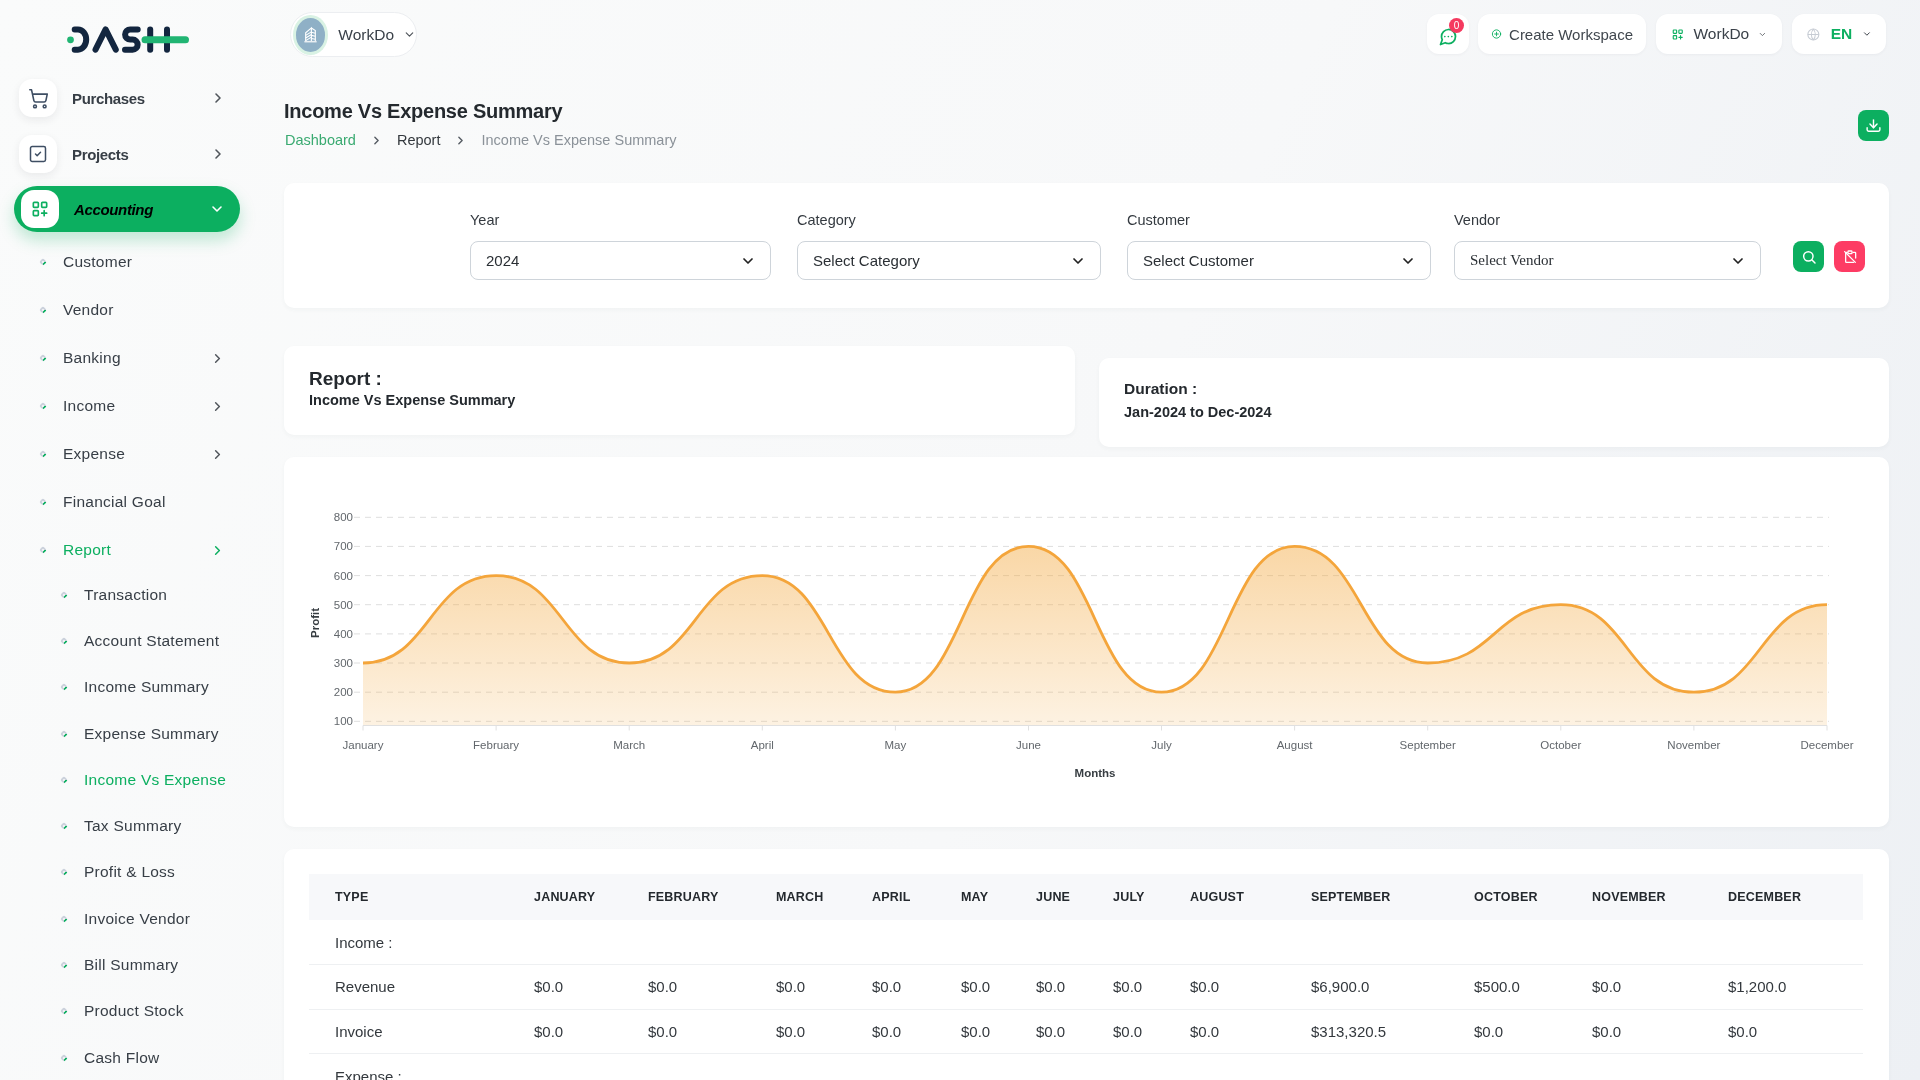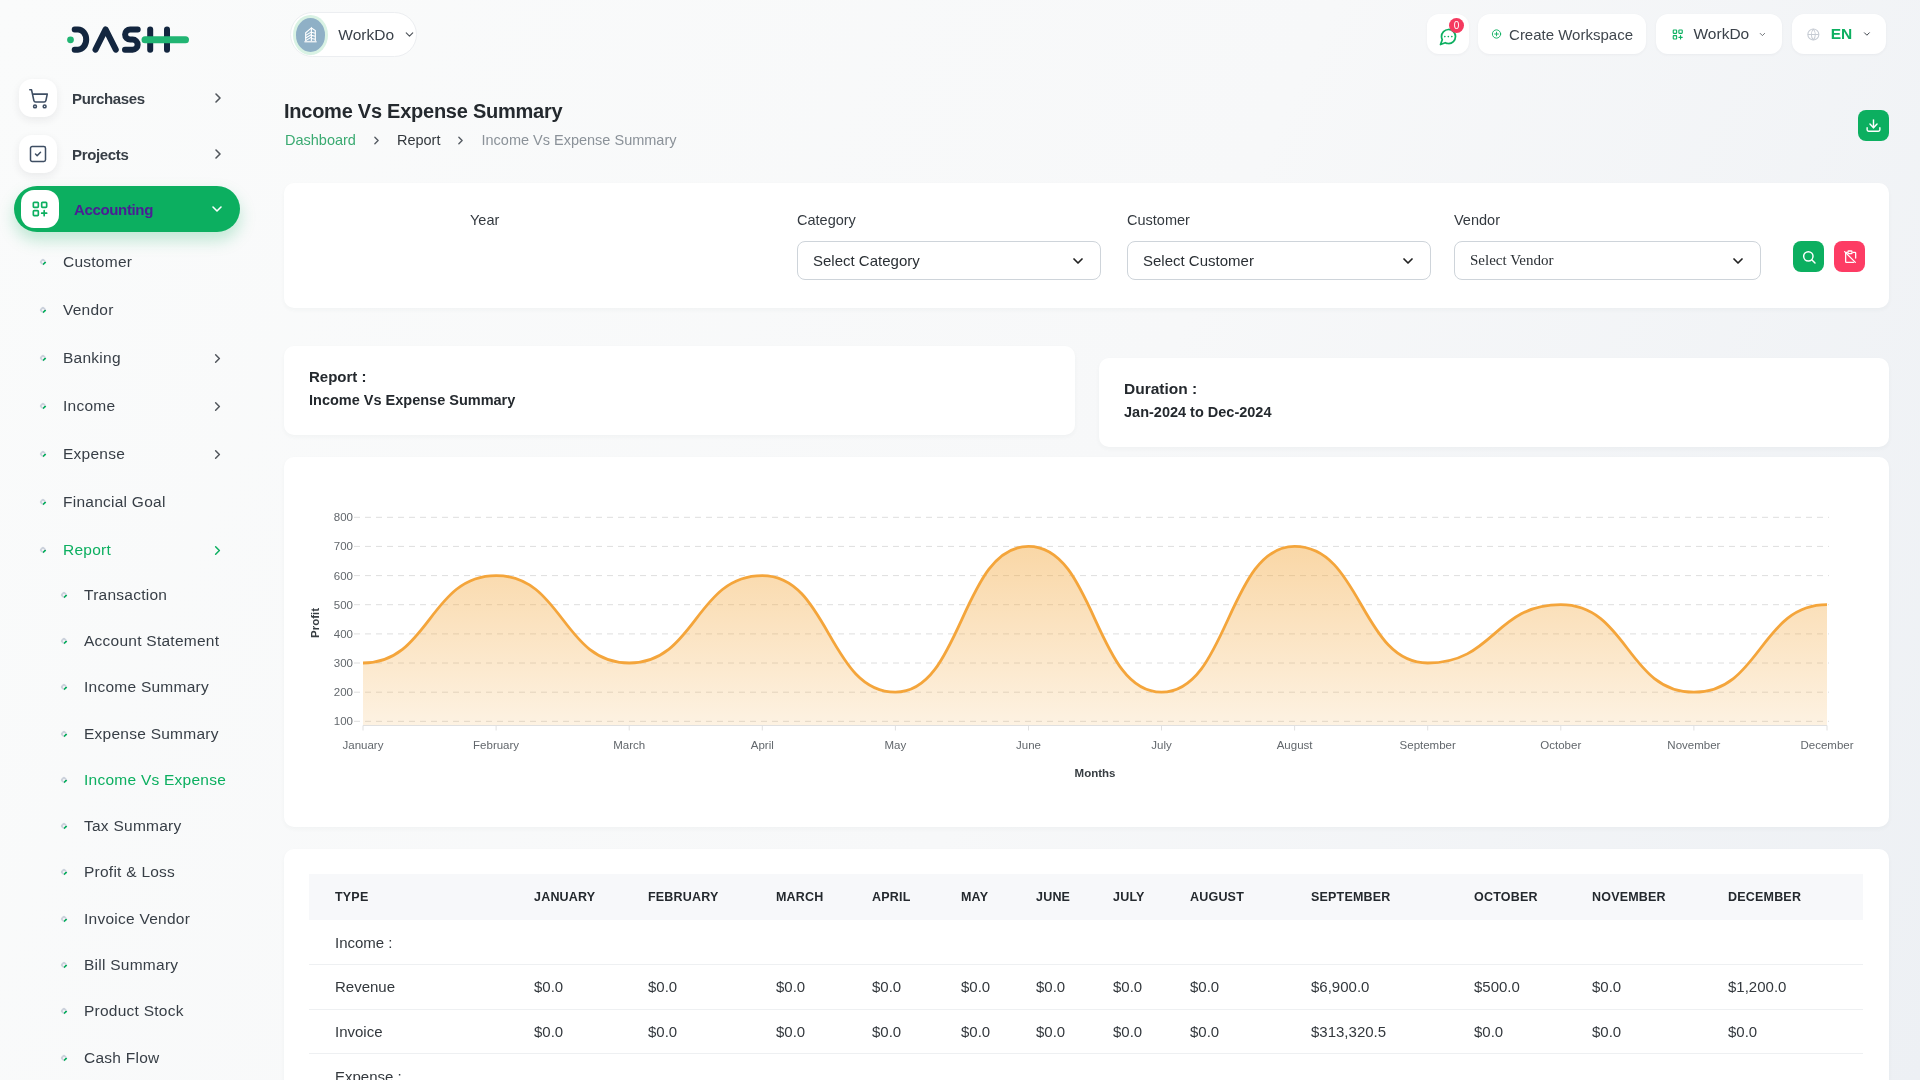--- a/index.html
+++ b/index.html
@@ -8,21 +8,21 @@
 body { font-family:"Liberation Sans", sans-serif; background:linear-gradient(115deg,#fafbfb 0%,#f7f8f9 55%,#edf0f4 100%); color:#343a40; position:relative; }
 
 .sidebar { position:absolute; left:0; top:0; width:260px; height:1080px; }
 .logo { position:absolute; left:64px; top:23px; }
 .mi { position:absolute; left:14px; width:226px; height:46px; display:flex; align-items:center; }
 .mi .ibox { width:38px; height:38px; border-radius:13px; background:#fff; box-shadow:0 3px 8px rgba(32,40,56,.08); display:flex; align-items:center; justify-content:center; margin-left:5px; }
 .mi .lbl { margin-left:15px; font-size:15px; font-weight:700; color:#373e46; letter-spacing:-0.35px; }
 .mi .chev { position:absolute; right:14px; color:#51565c; }
 .mi.active { background:#0CAF60; border-radius:24px; box-shadow:0 8px 16px rgba(12,175,96,.25); }
 .mi.active .ibox { margin-left:7px; box-shadow:none; }
-.mi.active .lbl { color:#4c1d95; }
+.mi.active .lbl { color:#000000;font-style:italic; }
 .mi.active .chev { color:#fff; right:15px; }
 .smi { position:absolute; display:flex; align-items:center; height:24px; }
 .smi .dot { width:6px; height:6px; border:2.4px solid #ccd2dc; border-bottom-color:#0CAF60; border-radius:50%; transform:rotate(-45deg); flex:0 0 auto; }
 .smi .slbl { margin-left:17px; font-size:15.5px; color:#373e46; letter-spacing:0.25px; }
 .smi.green .slbl { color:#0CAF60; }
 .smi .chev { position:absolute; left:170px; color:#51565c; }
 .smi.green .chev { color:#0CAF60; }
 
 .hbtn { position:absolute; top:14px; height:40px; background:#fff; border-radius:12px; box-shadow:0 1px 3px rgba(56,65,74,.05); display:flex; align-items:center; }
 .wspill { position:absolute; left:290px; top:12px; width:127px; height:45px; background:#fff; border:1px solid #eceef1; border-radius:23px; display:flex; align-items:center; }
@@ -269,20 +269,26 @@
 <div class="dlbtn">
   <svg width="17" height="17" viewBox="0 0 24 24" fill="none" stroke="#fff" stroke-width="2" stroke-linecap="round" stroke-linejoin="round">
       <path d="M21 15v3a2 2 0 0 1-2 2H5a2 2 0 0 1-2-2v-3"></path>
       <polyline points="7 10 12 15 17 10"></polyline>
       <line x1="12" y1="15" x2="12" y2="4"></line>
     </svg>
 </div>
 
 <div class="card" style="left:284px; top:183px; width:1605px; height:125px;">
   <div class="flabel" style="left:186px;">Year</div>
+  <div class="fsel" style="left:186px; width:301px;">
+      <span>2024</span>
+    <svg width="16" height="16" viewBox="0 0 24 24" fill="none" stroke="#222" stroke-width="2.6" stroke-linecap="round" stroke-linejoin="round">
+        <polyline points="6 9 12 15 18 9"></polyline>
+      </svg>
+  </div>
   <div class="flabel" style="left:513px;">Category</div>
   <div class="fsel" style="left:513px; width:304px;">
       <span>Select Category</span>
     <svg width="16" height="16" viewBox="0 0 24 24" fill="none" stroke="#222" stroke-width="2.6" stroke-linecap="round" stroke-linejoin="round">
         <polyline points="6 9 12 15 18 9"></polyline>
       </svg>
   </div>
   <div class="flabel" style="left:843px;">Customer</div>
   <div class="fsel" style="left:843px; width:304px;">
       <span>Select Customer</span>
@@ -307,21 +313,21 @@
     <svg width="16" height="16" viewBox="0 0 24 24" fill="none" stroke="#fff" stroke-width="1.9" stroke-linecap="round" stroke-linejoin="round">
         <path d="M20.5 13.5V6a1 1 0 0 0-1-1h-3"></path>
         <path d="M8 5H6.5a1 1 0 0 0-1 1v13a1 1 0 0 0 1 1h11"></path>
         <rect x="9" y="3" width="6" height="4" rx="1"></rect>
         <line x1="4" y1="4" x2="20" y2="20"></line>
       </svg>
   </div>
 </div>
 
 <div class="card" style="left:284px; top:346px; width:791px; height:89px;">
-  <div style="position:absolute; left:25px; top:22px; font-size:15px; font-weight:700; color:#24292e;">Report :</div>
+  <div style="position:absolute; left:25px; top:22px; font-size:19px; font-weight:700; color:#24292e;">Report :</div>
   <div style="position:absolute; left:25px; top:46px; font-size:14.5px; font-weight:700; color:#24292e;">Income Vs Expense Summary</div>
 </div>
 <div class="card" style="left:1099px; top:358px; width:790px; height:89px;">
   <div style="position:absolute; left:25px; top:22px; font-size:15.5px; font-weight:700; color:#24292e;">Duration :</div>
   <div style="position:absolute; left:25px; top:46px; font-size:14.5px; font-weight:700; color:#24292e;">Jan-2024 to Dec-2024</div>
 </div>
 
 <div class="card" style="left:284px; top:457px; width:1605px; height:370px;">
   <svg width="1605" height="370" viewBox="0 0 1605 370" style="position:absolute; left:0; top:0;">
     <defs>

